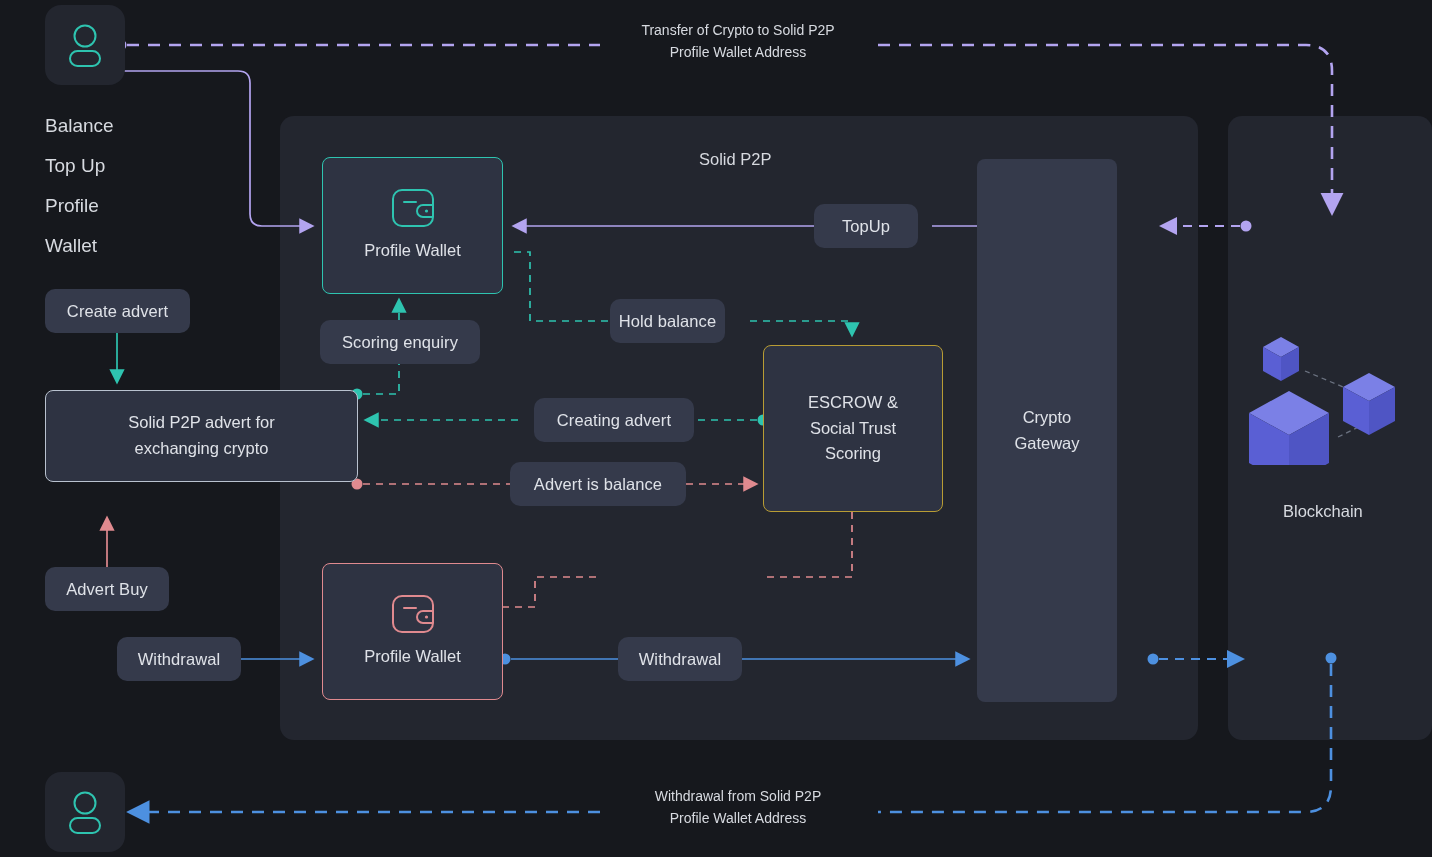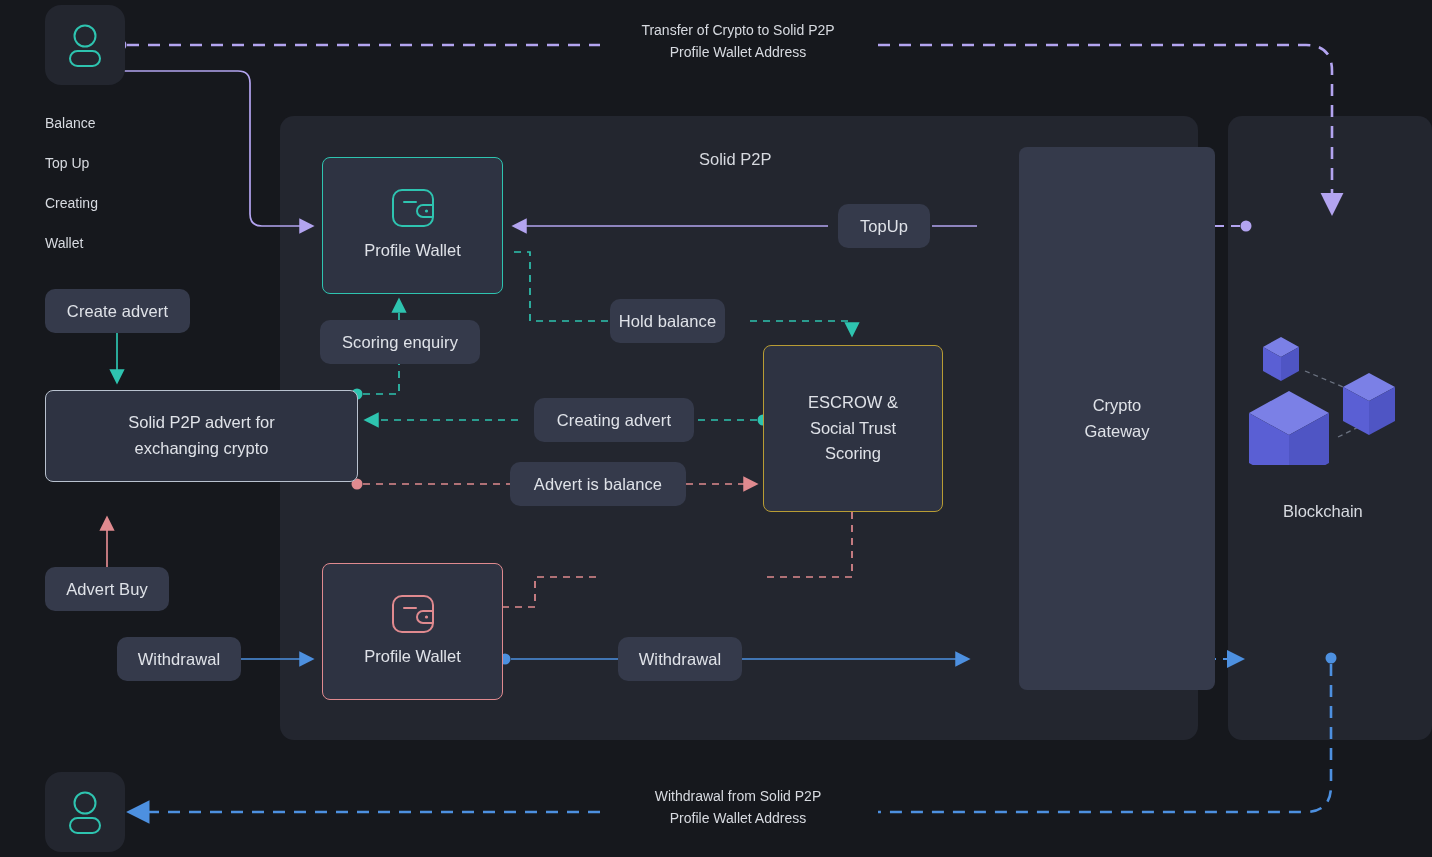--- a/index.html
+++ b/index.html
@@ -40,21 +40,21 @@
   
   .avatar-tile{
     position:absolute;width:80px;height:80px;border-radius:16px;
     background:#23262f;display:flex;align-items:center;justify-content:center;
   }
 
   
   .freetext{position:absolute;color:#d7dae0;font-size:16.5px;white-space:nowrap;}
   .caption{position:absolute;color:#d7dae0;font-size:14px;text-align:center;
            line-height:1.55;white-space:nowrap;}
-  .navitem{position:absolute;color:#d7dae0;font-size:14px;white-space:nowrap;}
+  .navitem{position:absolute;color:#d7dae0;font-size:19px;white-space:nowrap;}
 
   .wlabel{margin-top:10px;}
   .icon-wrap{display:block;line-height:0;}
 
   
   .chain{position:absolute;left:1243px;top:325px;width:175px;height:140px;}
 </style>
 </head>
 <body>
 
@@ -161,21 +161,21 @@
     <span class="icon-wrap">
       <svg width="42" height="44" viewBox="0 0 42 44">
         <circle cx="21" cy="13" r="10.5" fill="none" stroke="#2ec4b0" stroke-width="2"></circle>
         <rect x="6" y="28" width="30" height="15" rx="7.5" fill="none" stroke="#2ec4b0" stroke-width="2"></rect>
       </svg>
     </span>
   </div>
 
   <div class="navitem" style="left:45px;top:115px;">Balance</div>
   <div class="navitem" style="left:45px;top:155px;">Top Up</div>
-  <div class="navitem" style="left:45px;top:195px;">Creating</div>
+  <div class="navitem" style="left:45px;top:195px;">Profile</div>
   <div class="navitem" style="left:45px;top:235px;">Wallet</div>
 
   <div class="caption" style="left:605px;top:20px;width:266px;">
     <div>Transfer of Crypto to Solid P2P</div>
     <div>Profile Wallet Address</div>
   </div>
 
   <div class="freetext" style="left:699px;top:150px;">Solid P2P</div>
 
   <div class="node teal" style="left:322px;top:157px;width:181px;height:137px;">
@@ -189,38 +189,38 @@
     </span>
     <div class="wlabel">Profile Wallet</div>
   </div>
 
   <div class="pill" style="left:45px;top:289px;width:145px;">Create advert</div>
 
   <div class="pill" style="left:320px;top:320px;width:160px;">Scoring enquiry</div>
 
   <div class="pill" style="left:610px;top:299px;width:115px;">Hold balance</div>
 
-  <div class="pill" style="left:838px;top:204px;width:92px;">TopUp</div>
+  <div class="pill" style="left:814px;top:204px;width:104px;">TopUp</div>
 
   <div class="node grey" style="left:45px;top:390px;width:313px;height:92px;">
     <div>Solid P2P advert for</div>
     <div>exchanging crypto</div>
   </div>
 
   <div class="pill" style="left:534px;top:398px;width:160px;">Creating advert</div>
 
   <div class="pill" style="left:510px;top:462px;width:176px;">Advert is balance</div>
 
   <div class="node gold" style="left:763px;top:345px;width:180px;height:167px;">
     <div>ESCROW &amp;</div>
     <div>Social Trust</div>
     <div>Scoring</div>
   </div>
 
-  <div class="node plain" style="left:977px;top:147px;width:196px;height:543px;margin-left:42px;">
+  <div class="node plain" style="left:977px;top:159px;width:140px;height:543px;">
     <div>Crypto</div>
     <div>Gateway</div>
   </div>
 
 
   <div class="pill" style="left:45px;top:567px;width:124px;">Advert Buy</div>
 
   <div class="node red" style="left:322px;top:563px;width:181px;height:137px;">
     <span class="icon-wrap">
       <svg width="44" height="40" viewBox="0 0 44 40">

